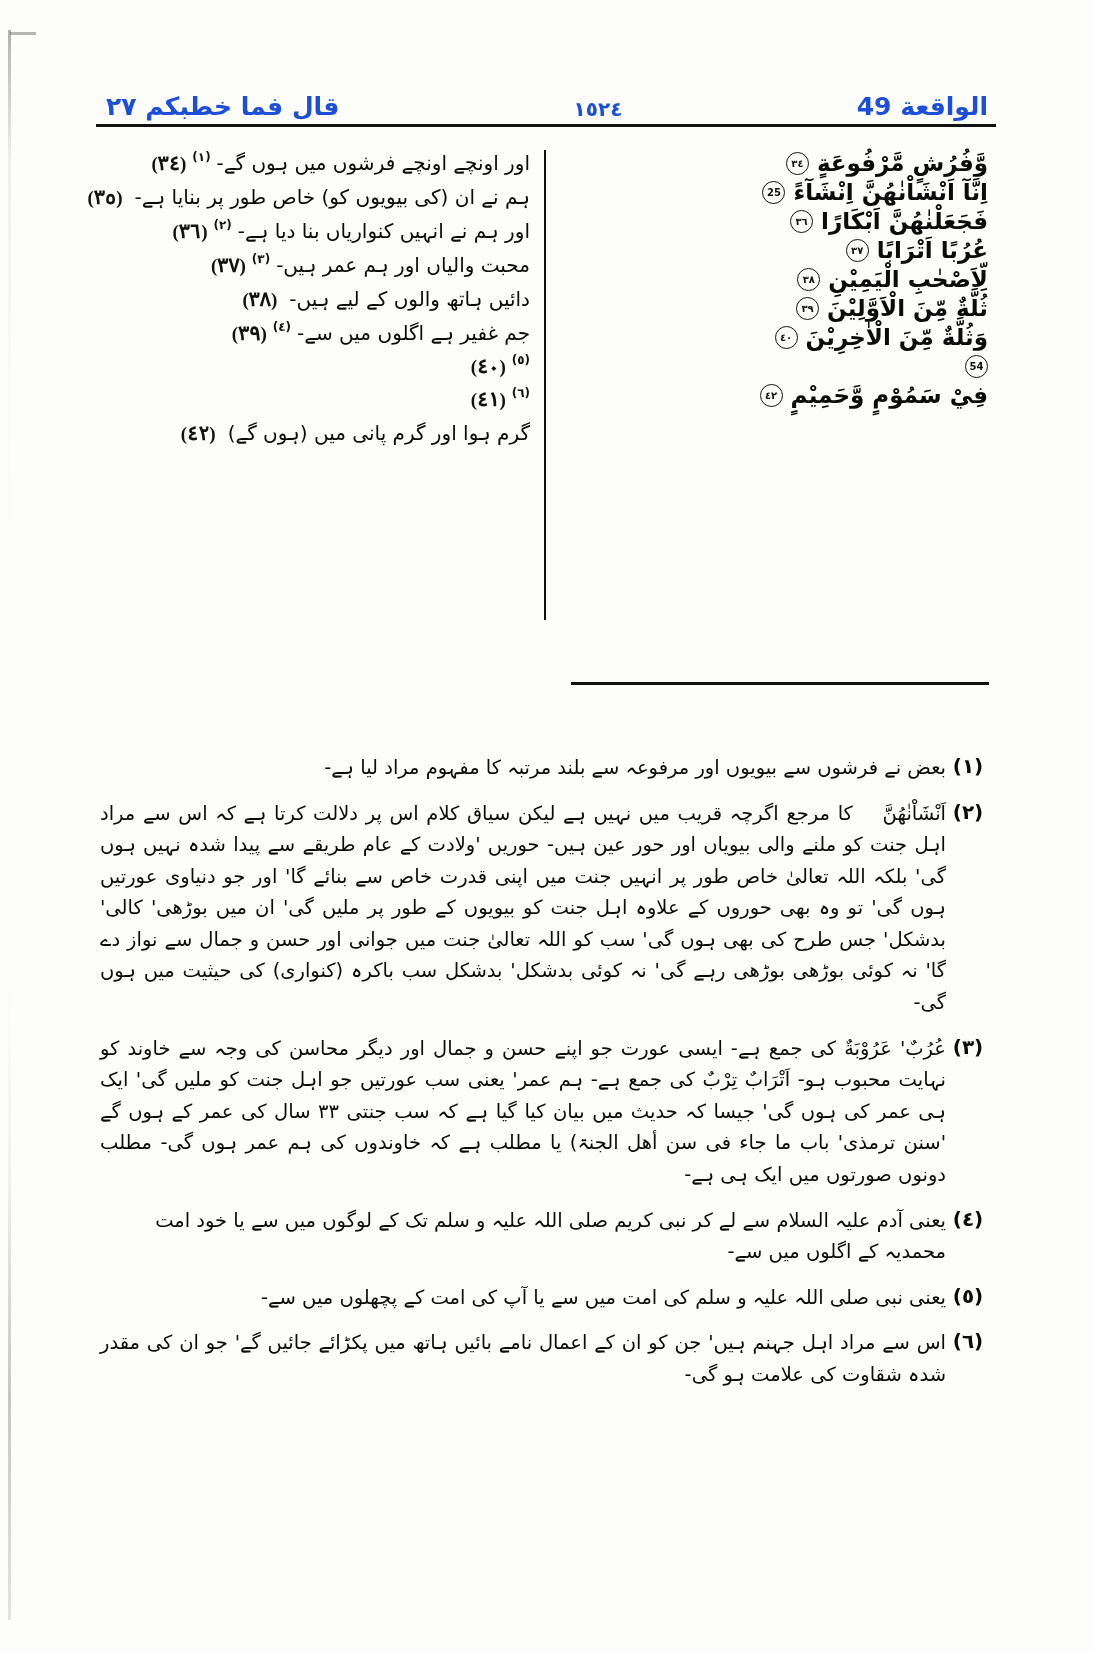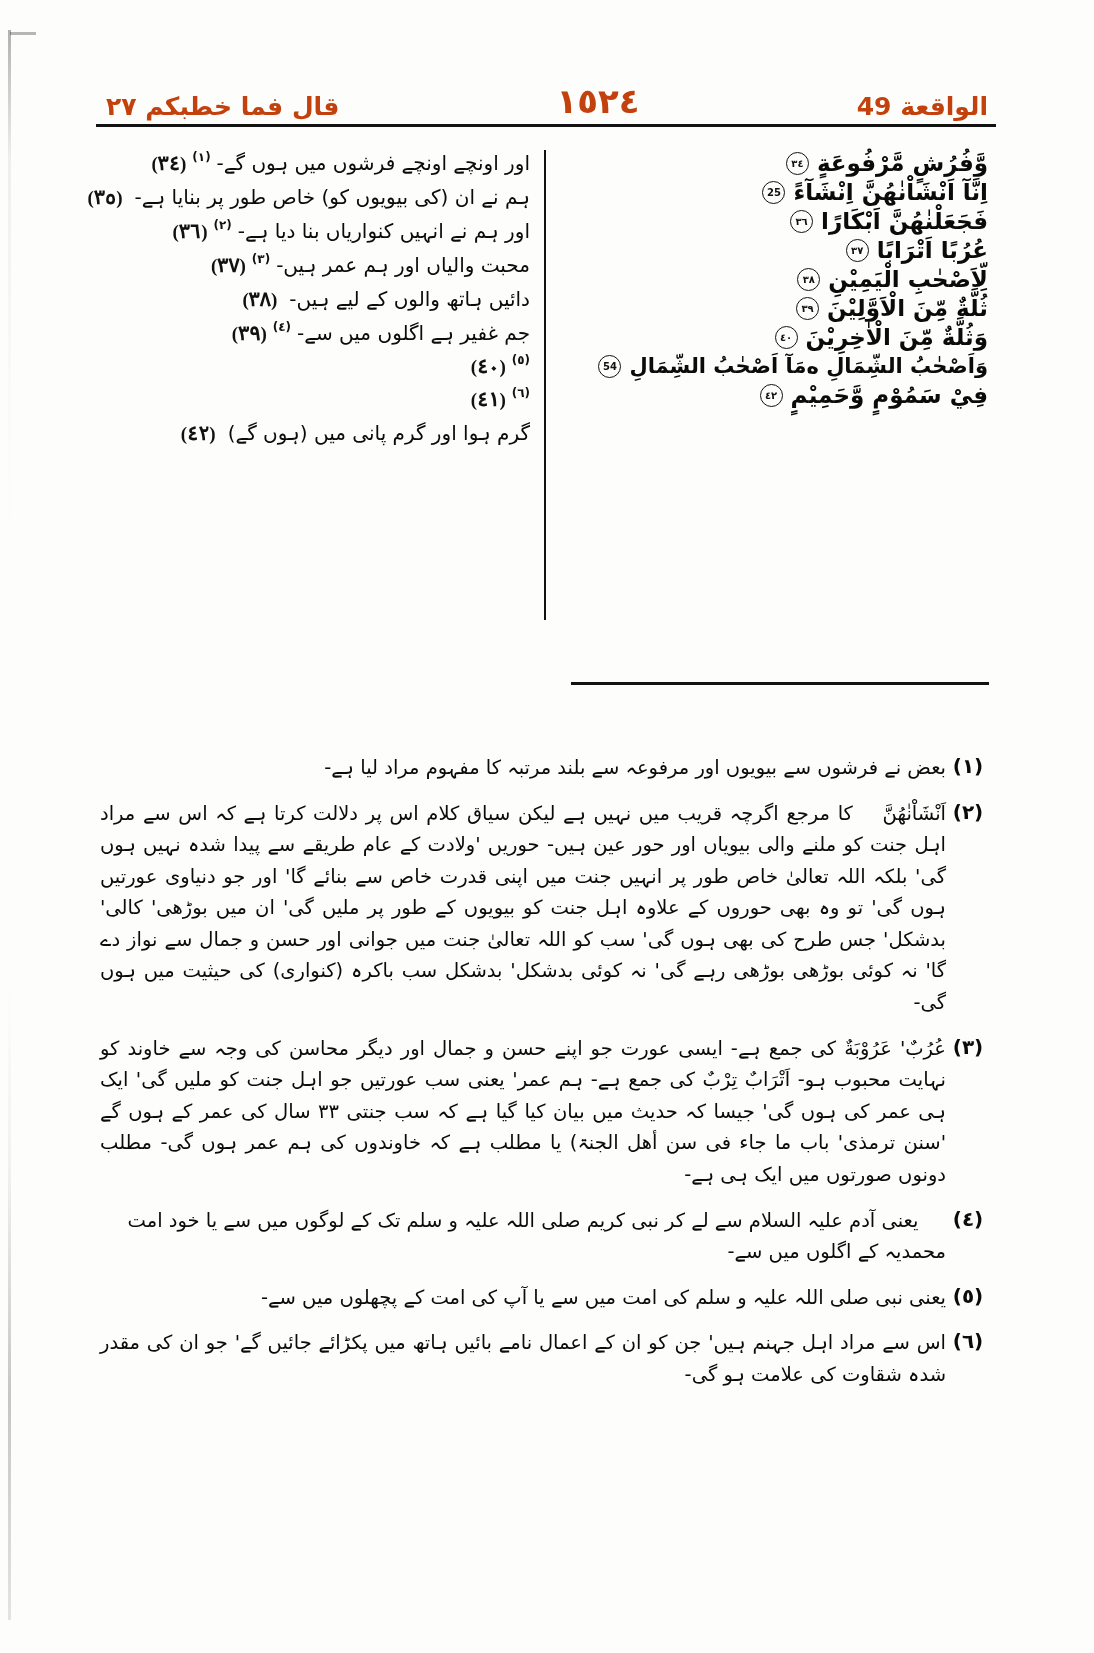--- a/index.html
+++ b/index.html
@@ -55,26 +55,26 @@
     left: 106px;
     height: 46px;
     display: flex;
     align-items: flex-end;
     justify-content: space-between;
     direction: rtl;
   }
   .header-item {
     font-size: 25px;
     font-weight: 700;
-    color: #c2410c;
+    color: #1d4ed8;
     white-space: nowrap;
     line-height: 1.1;
   }
   .header-juz  { letter-spacing: 0.5px; }
-  .header-page { font-size: 34px; letter-spacing: 1px; margin-top: 16px; }
+  .header-page { font-size: 20px; letter-spacing: 1px; margin-top: 16px; }
   .header-sura { letter-spacing: 0.5px; }
 
   .header-rule {
     position: absolute;
     top: 124px;
     right: 98px;
     width: 900px;
     height: 3px;
     background: #121212;
   }
@@ -220,21 +220,21 @@
     color: #0b0b0b;
     font-weight: 500;
   }
   .fn-body.last-right { text-align-last: right; }
   .fn-body .ar {
     font-weight: 400;
     letter-spacing: 0.4px;
     margin-left: 22px;
   }
   .fn-short {
-    text-align: center;
+    text-align: right;
     text-align-last: right;
   }
 </style>
 </head>
 <body>
 
 <div class="page">
 
   <div class="scan-edge-left"></div>
   <div class="scan-edge-top"></div>
@@ -271,21 +271,20 @@
       </div>
       <div class="ayah-line">
         <span class="ayah-text">ثُلَّةٌ مِّنَ الْاَوَّلِيْنَ</span>
         <span class="ayah-num">٣٩</span>
       </div>
       <div class="ayah-line">
         <span class="ayah-text">وَثُلَّةٌ مِّنَ الْاٰخِرِيْنَ</span>
         <span class="ayah-num">٤٠</span>
       </div>
       <div class="ayah-line" style="font-size:21px;">
-        <span class="ayah-text">وَاَصْحٰبُ الشِّمَالِ ەمَآ اَصْحٰبُ الشِّمَالِ</span>
         <span class="ayah-num">54</span>
       </div>
       <div class="ayah-line">
         <span class="ayah-text">فِيْ سَمُوْمٍ وَّحَمِيْمٍ</span>
         <span class="ayah-num">٤٢</span>
       </div>
     </div>
 
     <div class="col-divider"></div>
 

